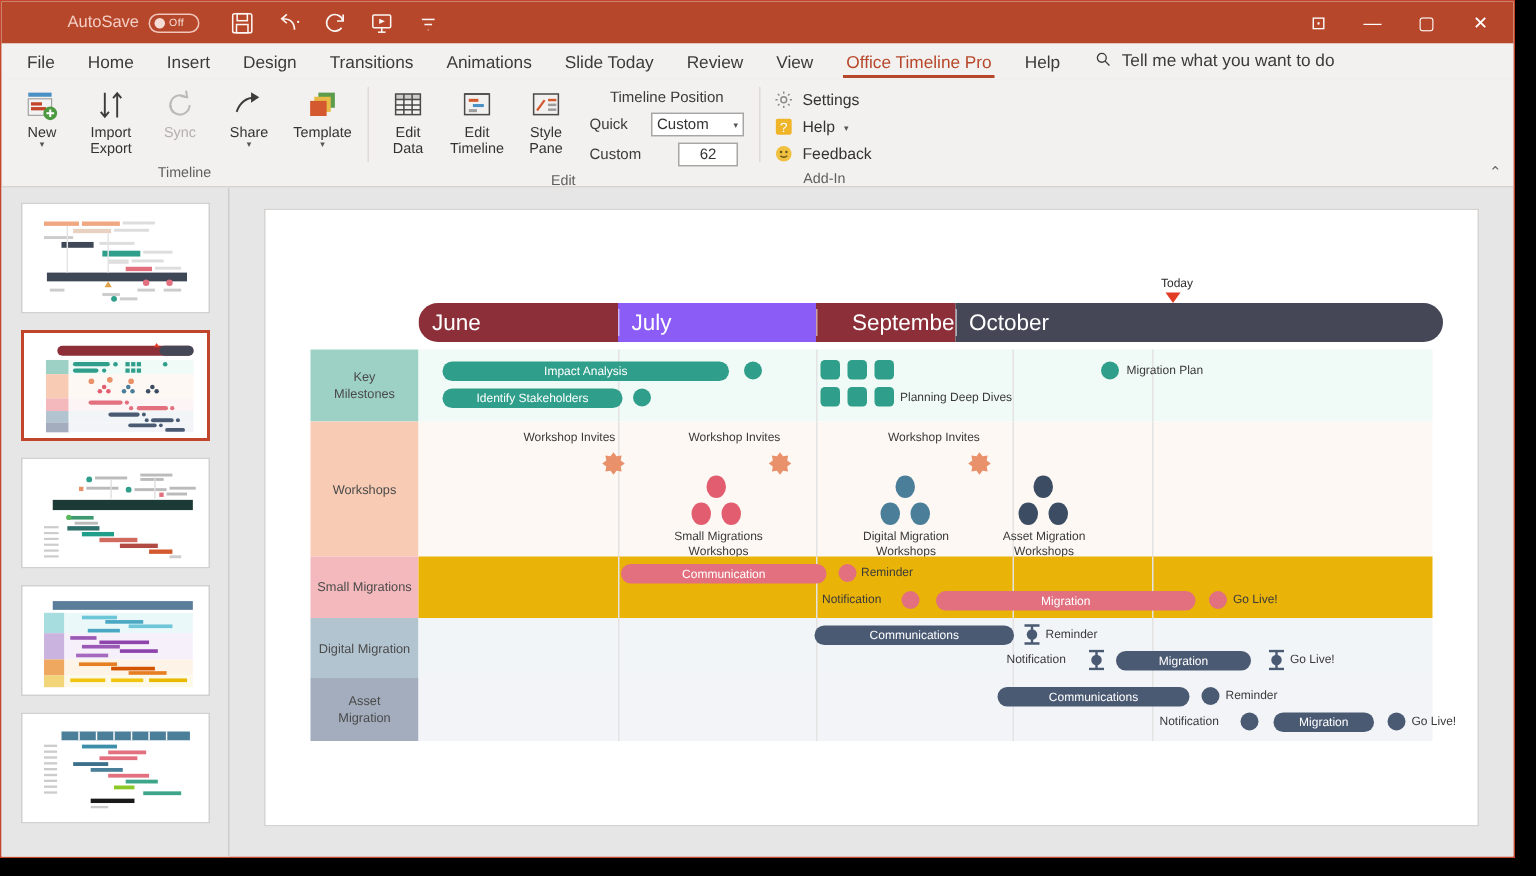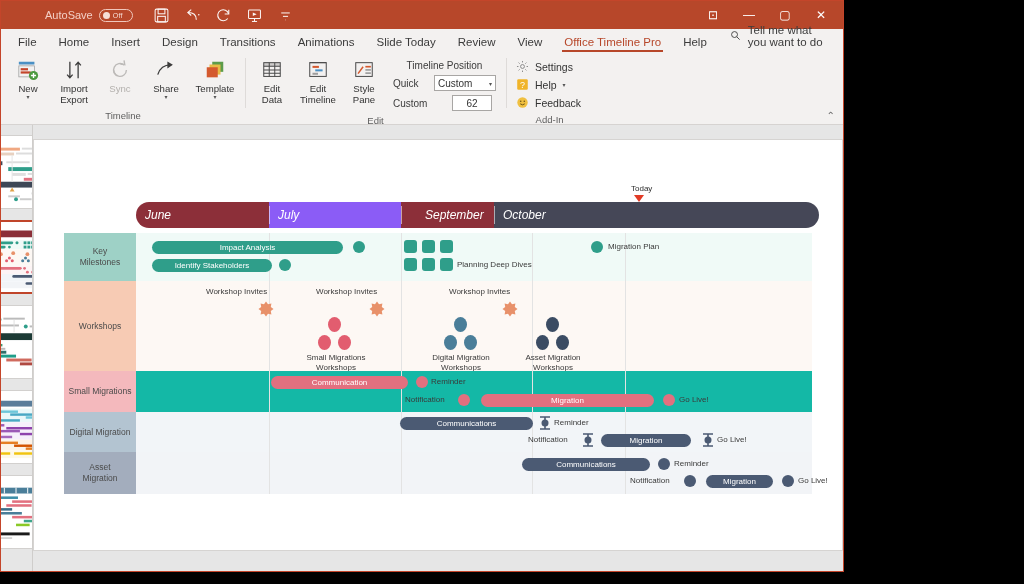--- a/index.html
+++ b/index.html
@@ -3,21 +3,21 @@
 <meta charset="utf-8">
 <style>
   * { box-sizing: border-box; margin: 0; padding: 0; }
   html, body {
     width: 1024px; height: 584px;
     background: #000; overflow: hidden;
     font-family: "Liberation Sans", sans-serif;
   }
   #app {
     position: absolute; left: 0; top: 0;
-    width: 844px; height: 572px;
+    width: 1010px; height: 572px;
     background: #e6e6e6;
     border: 1px solid #c4452a;
     overflow: hidden;
   }
 
   
   .titlebar {
     height: 28px; background: #b7472a;
     display: flex; align-items: center;
     position: relative; color: #fff;
@@ -146,22 +146,22 @@
     position: absolute; width: 0; height: 0;
     border-left: 5px solid transparent; border-right: 5px solid transparent;
     border-top: 7px solid #e23b26;
   }
 
   .months {
     position: absolute; height: 26px; border-radius: 13px; overflow: hidden;
     display: flex;
   }
   .month {
-    display: flex; align-items: center; color: #fff; font-size: 12px;
-    padding-left: 9px; position: relative; font-style: italic;
+    display: flex; align-items: center; color: #fff; font-size: 15px;
+    padding-left: 9px; position: relative;
   }
   .month + .month::before {
     content: ""; position: absolute; left: 0; top: 4px; bottom: 4px; width: 1px;
     background: rgba(255,255,255,.55);
   }
 
   .swim { position: absolute; left: 0; right: 0; display: flex; }
   .swimlbl {
     display: flex; align-items: center; justify-content: center; text-align: center;
     font-size: 8.5px; line-height: 1.25; color: #4a4a4a;
@@ -713,21 +713,21 @@
               <div class="dot" style="left:420px; top:54px; width:13px; height:15px; background:#3b4c63;"></div>
               <div class="txtc" style="left:367px; top:72px; width:100px;">
                 <span>Asset Migration</span><br>
                 <span>Workshops</span>
               </div>
             </div>
           </div>
 
           <div class="swim" style="top:231px; height:41px;">
             <div class="swimlbl" style="width:72px; margin-left:30px; background:#f4b9bd;">Small Migrations</div>
-            <div class="swimbody" style="margin-right:30px; background:#14b8a6;">
+            <div class="swimbody" style="margin-right:30px; background:#eab308;">
               <div class="vgrid" style="left:133px;"></div>
               <div class="vgrid" style="left:265px;"></div>
               <div class="vgrid" style="left:396px;"></div>
               <div class="vgrid" style="left:489px;"></div>
 
               <div class="bar" style="left:135px; top:5px; width:137px; background:#e2707f;">Communication</div>
               <div class="dot" style="left:280px; top:5px; width:12px; height:12px; background:#e2707f;"></div>
               <div class="txt" style="left:295px; top:6px;">Reminder</div>
 
               <div class="txt" style="left:269px; top:24px;">Notification</div>

